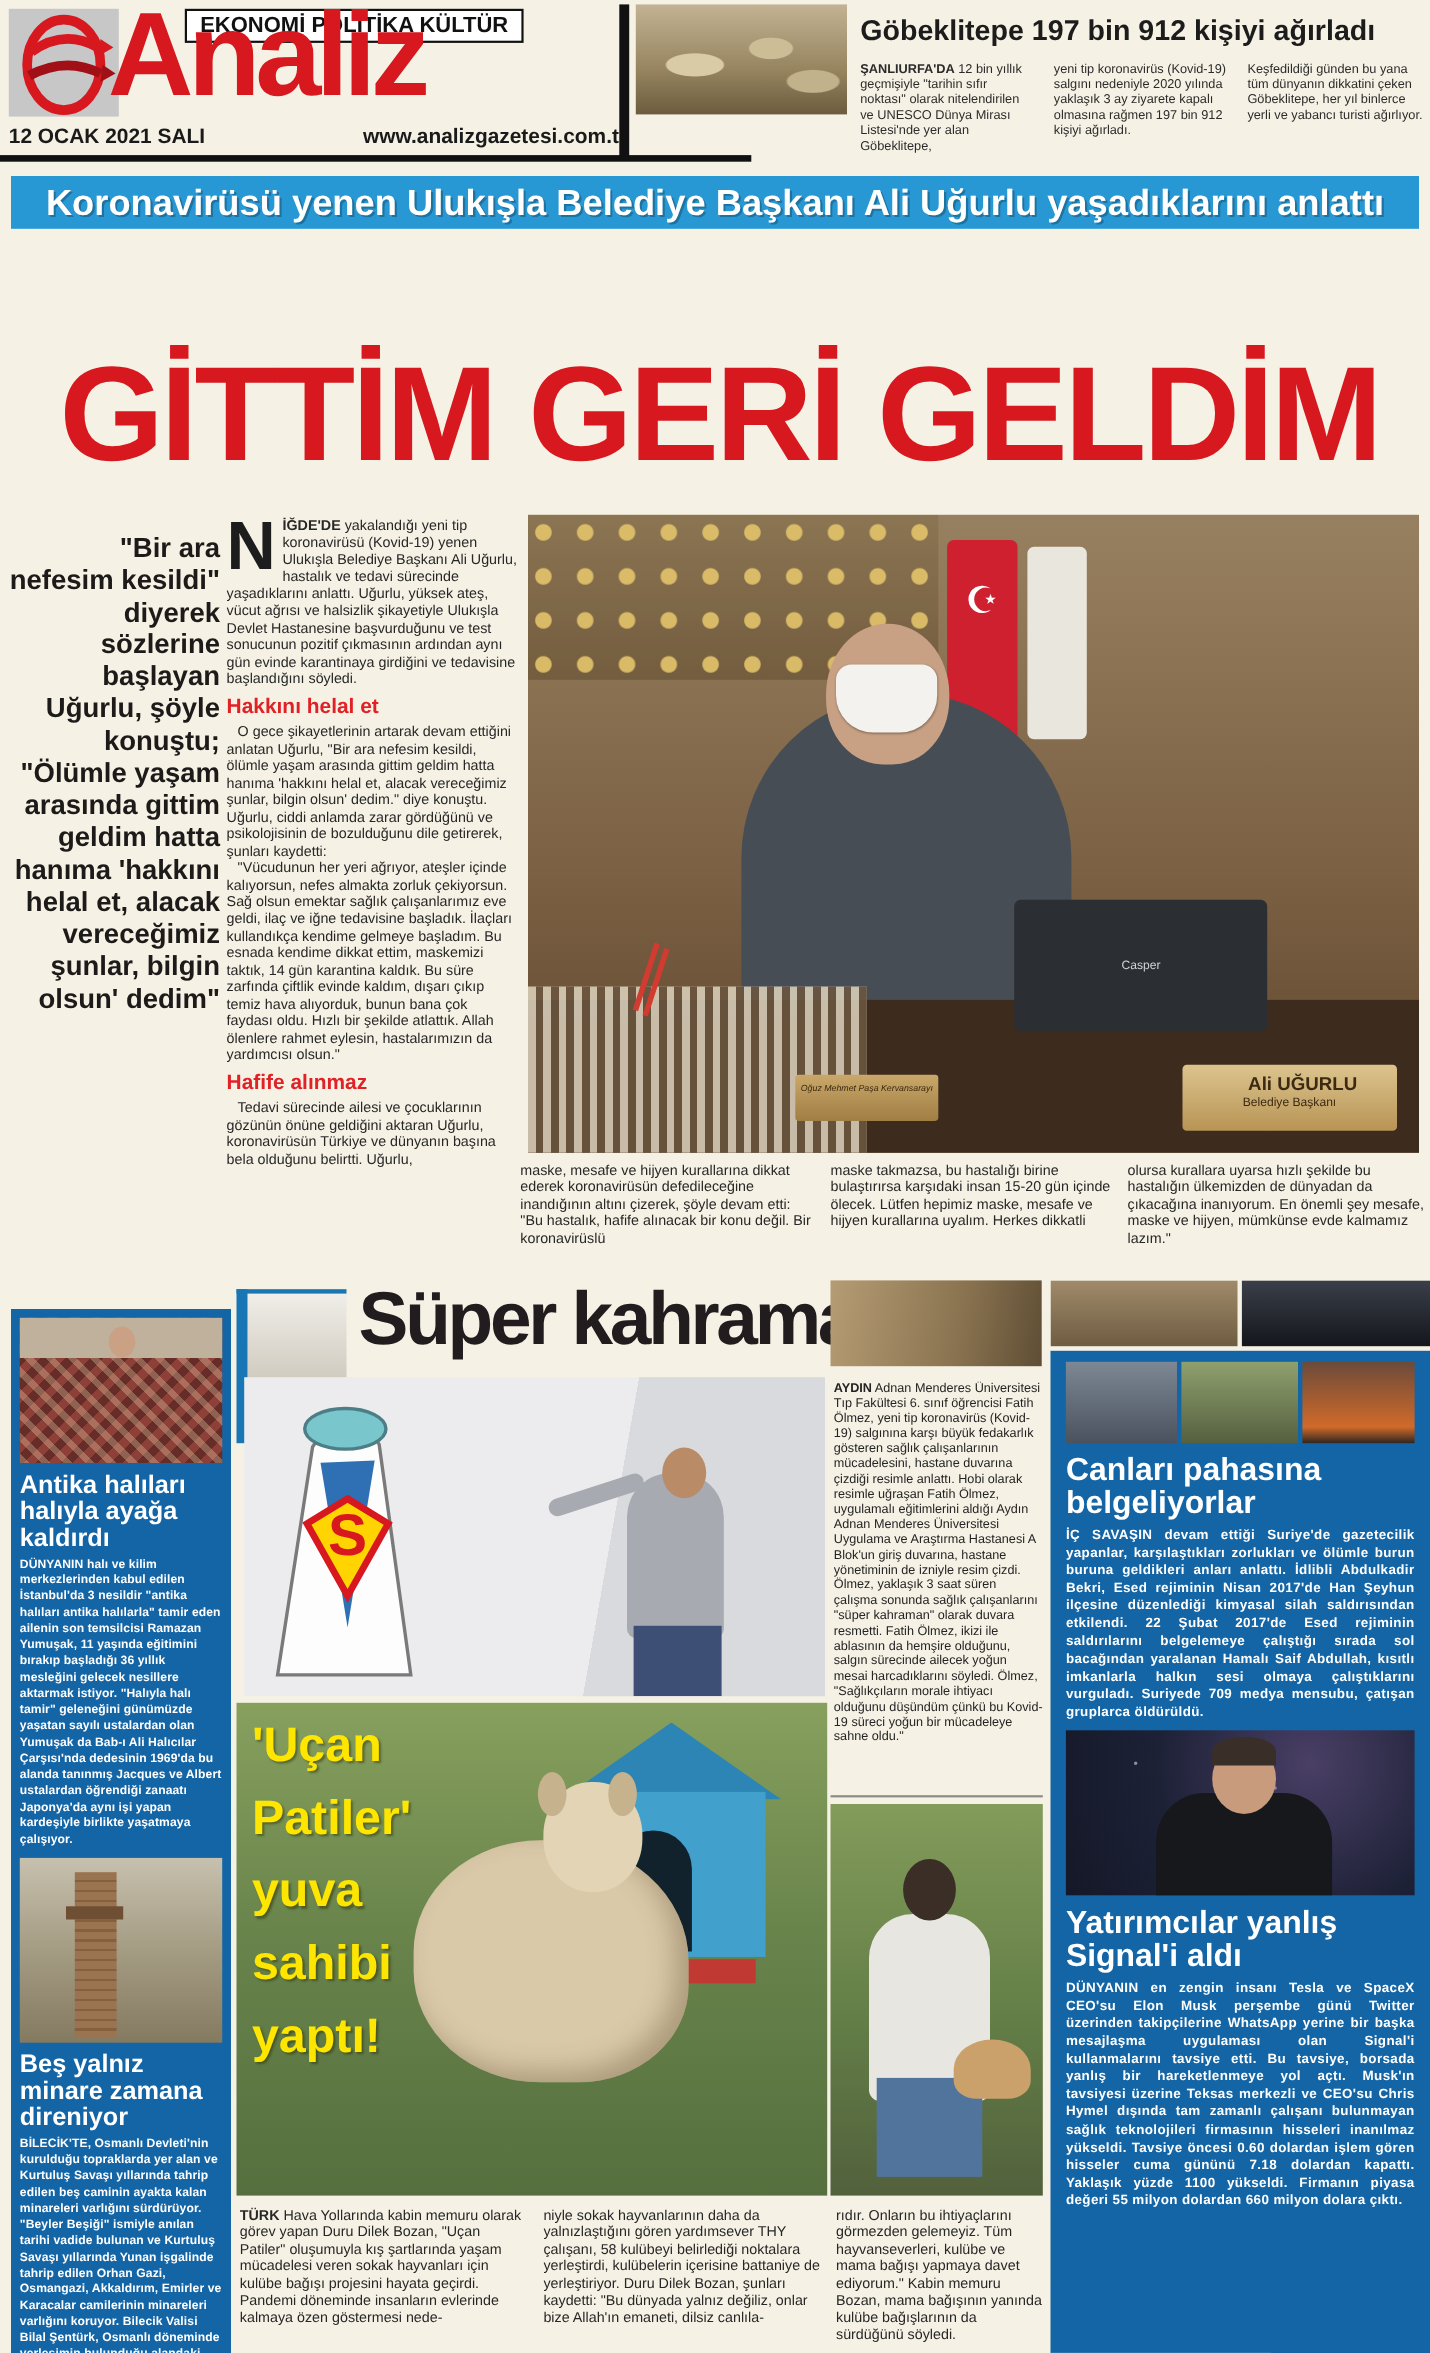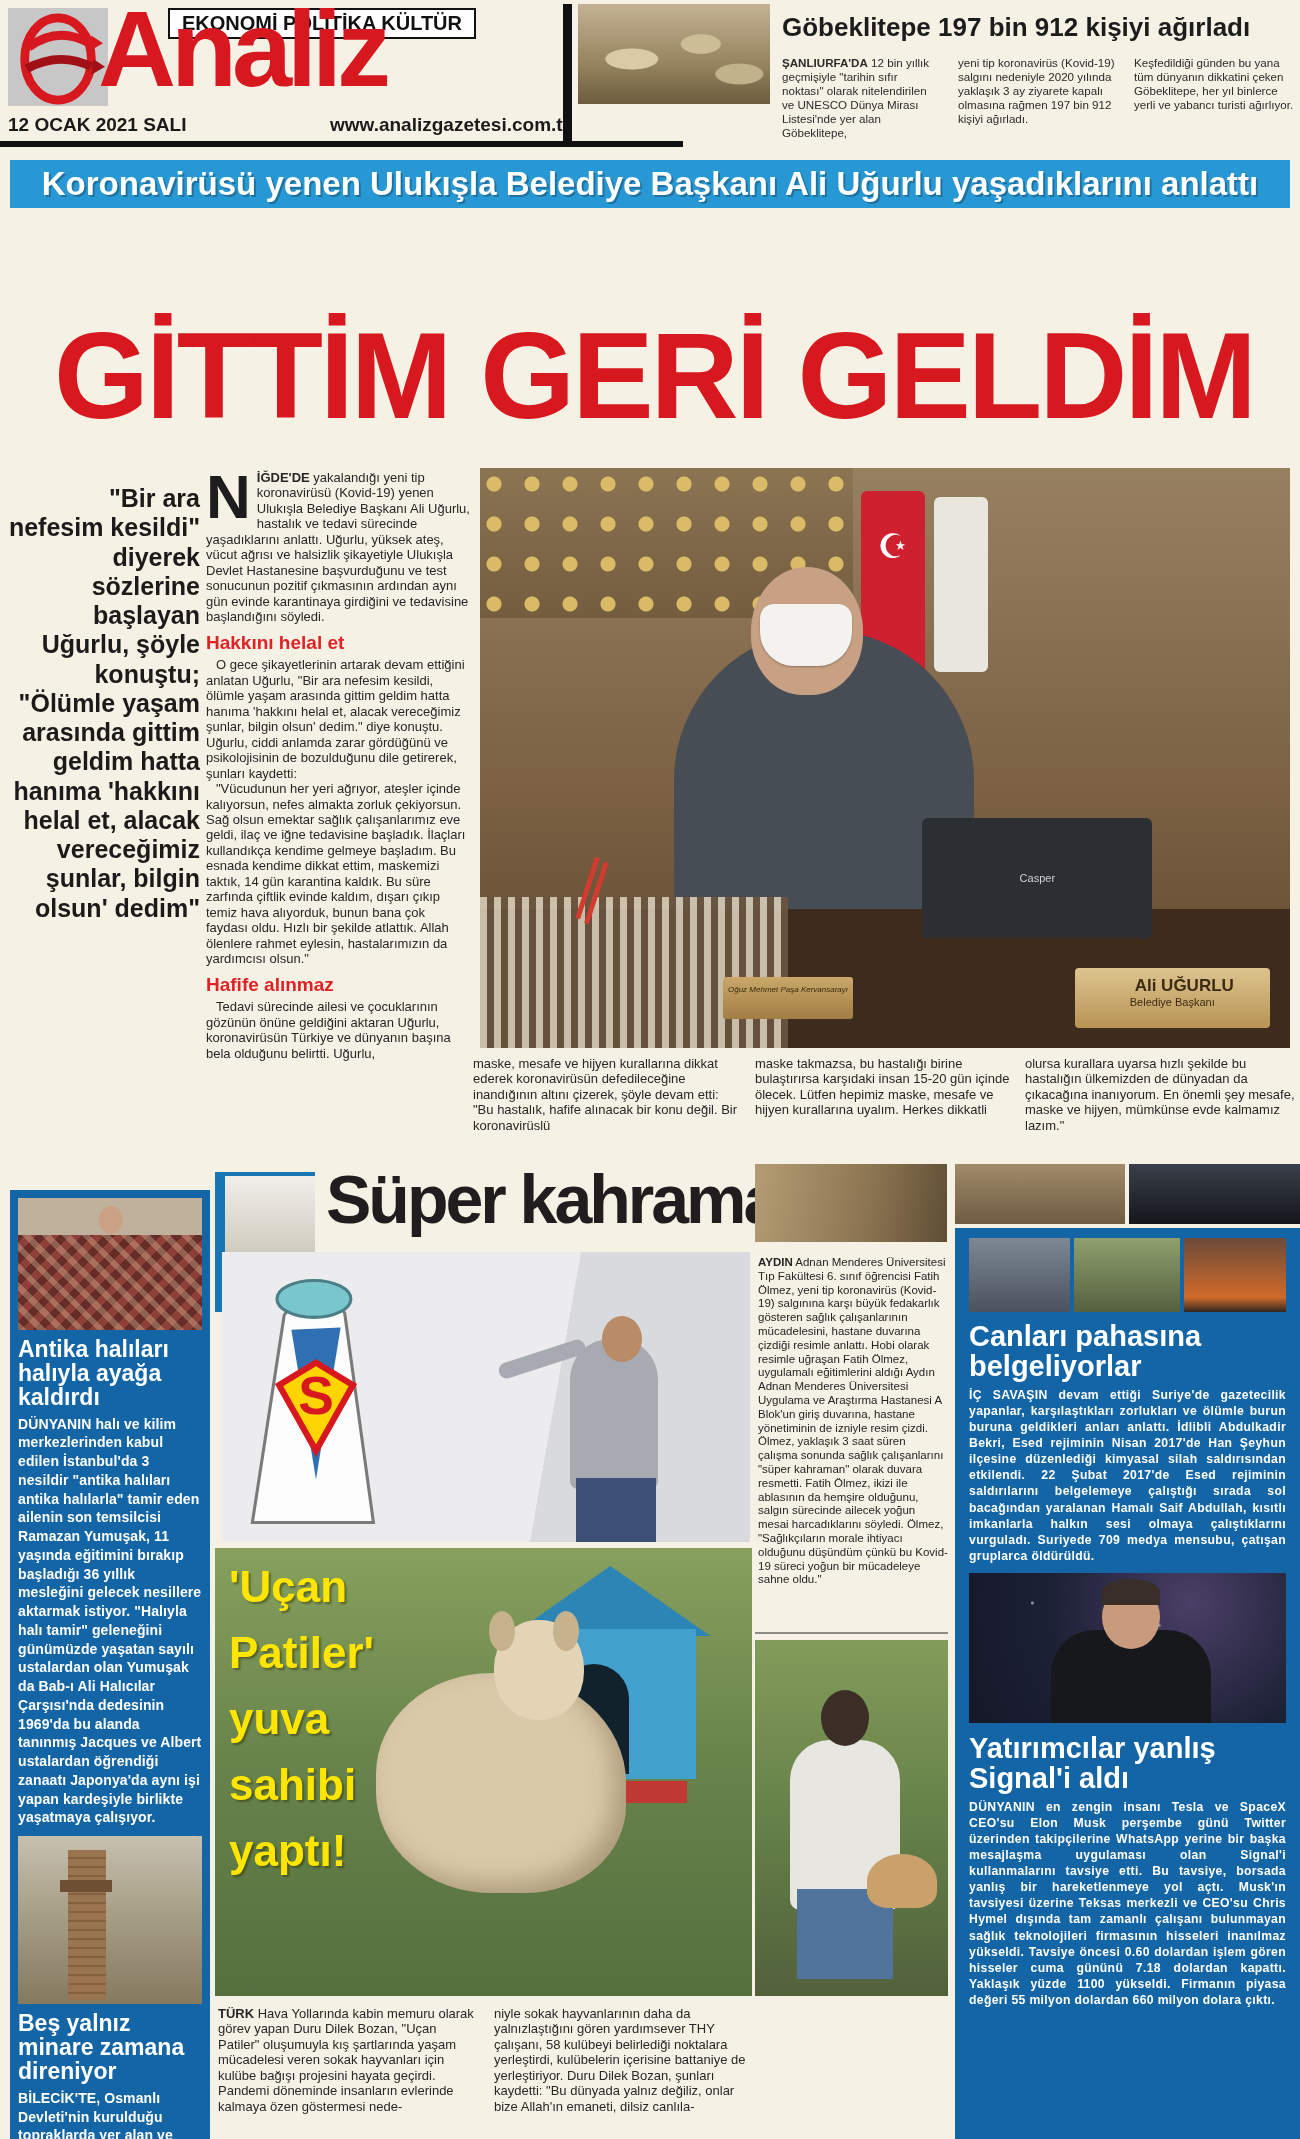--- a/index.html
+++ b/index.html
@@ -6,21 +6,21 @@
   html,body { background:#e9e5d8; }
   #page { position:relative; width:1300px; height:2139px; background:#f5f1e4; overflow:hidden; margin:0 auto; }
   .abs { position:absolute; }
   .ph  { position:absolute; overflow:hidden; }
   .bodytxt { font-size:13px; line-height:1.19; color:#272727; }
   .smalltxt { font-size:11.6px; line-height:1.2; color:#2b2b2b; }
   .subhead { color:#e02227; font-weight:bold; font-size:19px; margin:7px 0 3px; }
   .drop { float:left; font-size:62px; line-height:50px; font-weight:bold; color:#1d1d1d; padding:2px 6px 0 0; }
   .panel { position:absolute; background:#1465a6; color:#fff; overflow:hidden; }
   .panel-head { font-weight:bold; font-size:23px; line-height:1.04; margin:8px 0 5px; }
-  .panel-body { font-size:14px; line-height:1.34; font-weight:600; letter-spacing:.1px; }
+  .panel-body { font-size:11px; line-height:1.34; font-weight:600; letter-spacing:.1px; }
   .rpanel-head { font-weight:bold; font-size:29px; line-height:1.05; margin:9px 0 5px; }
   .rpanel-body { font-size:12.2px; line-height:1.32; font-weight:700; letter-spacing:.35px; text-align:justify; }
   .cell { position:absolute; top:0; height:100%; }
   .np-line { text-align:center; }
 </style>
 </head>
 <body>
 
 <div id="page">
 
@@ -182,20 +182,21 @@
     <div class="abs" style="left:34%;top:14%;width:48px;height:56px;background:#3a2e26;border-radius:50%;"></div>
     <div class="abs" style="left:22%;top:70%;width:96px;height:90px;background:#51749c;"></div>
     <div class="abs" style="left:58%;top:60%;width:70px;height:54px;background:#caa16b;border-radius:50% 50% 30% 30%;"></div>
   </div>
 
   <div class="abs bodytxt" style="left:218px;top:2006px;width:262px;height:130px;overflow:hidden;">
     <b>TÜRK</b>
     <span>Hava Yollarında kabin memuru olarak görev yapan Duru Dilek Bozan, "Uçan Patiler" oluşumuyla kış şartlarında yaşam mücadelesi veren sokak hayvanları için kulübe bağışı projesini hayata geçirdi. Pandemi döneminde insanların evlerinde kalmaya özen göstermesi nede-</span>
   </div>
   <div class="abs bodytxt" style="left:494px;top:2006px;width:256px;height:130px;overflow:hidden;">niyle sokak hayvanlarının daha da yalnızlaştığını gören yardımsever THY çalışanı, 58 kulübeyi belirlediği noktalara yerleştirdi, kulübelerin içerisine battaniye de yerleştiriyor. Duru Dilek Bozan, şunları kaydetti: "Bu dünyada yalnız değiliz, onlar bize Allah'ın emaneti, dilsiz canlıla-</div>
+  <div class="abs bodytxt" style="left:760px;top:2006px;width:188px;height:130px;overflow:hidden;">rıdır. Onların bu ihtiyaçlarını görmezden gelemeyiz. Tüm hayvanseverleri, kulübe ve mama bağışı yapmaya davet ediyorum." Kabin memuru Bozan, mama bağışının yanında kulübe bağışlarının da sürdüğünü söyledi.</div>
 
   <div class="panel" style="left:955px;top:1228px;width:345px;height:911px;padding:10px 14px;">
     <div style="position:relative;width:317px;height:74px;">
       <div class="cell ph" style="left:0;width:101px;background:linear-gradient(#7d8894,#4a525e);"></div>
       <div class="cell ph" style="left:105px;width:106px;background:linear-gradient(#8fa06e,#55603f);"></div>
       <div class="cell ph" style="left:215px;width:102px;background:linear-gradient(#6b4a3a,#d06a2a 80%,#2f2620);"></div>
     </div>
     <div class="rpanel-head">Canları pahasına belgeliyorlar</div>
     <div class="rpanel-body">
       <b>İÇ SAVAŞIN</b>

